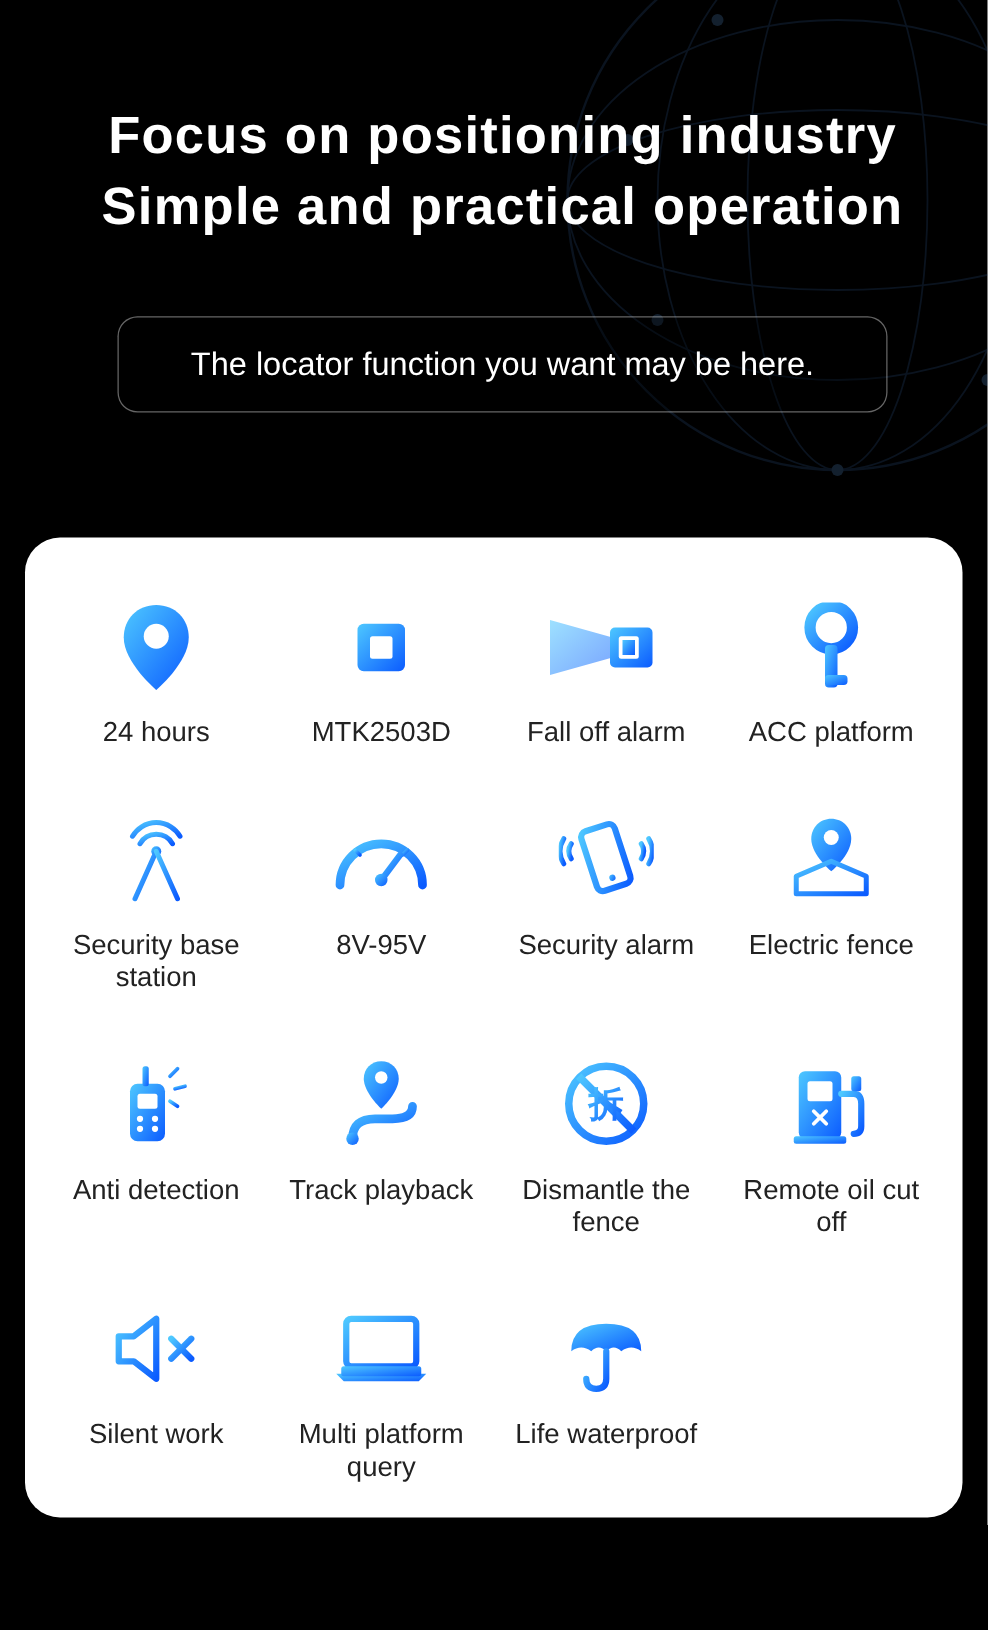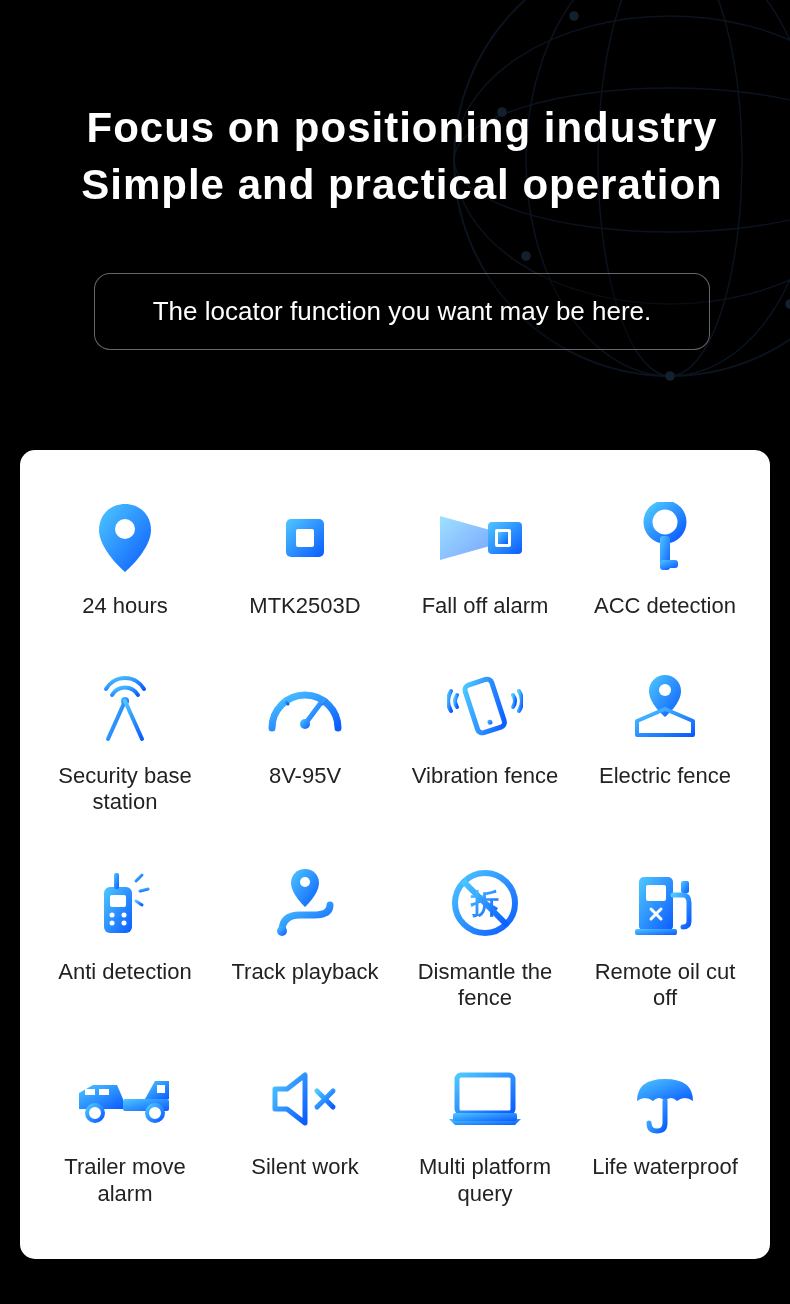--- a/index.html
+++ b/index.html
@@ -6,21 +6,21 @@
   body {
     width: 790px;
     height: 1304px;
     background: #000;
     font-family: -apple-system, BlinkMacSystemFont, "Segoe UI", Arial, sans-serif;
     overflow: hidden;
     position: relative;
   }
   .hero {
     position: relative;
-    padding: 100px 30px 50px 30px;
+    padding: 80px 30px 50px 30px;
     text-align: center;
     z-index: 2;
     margin-left: 14px;
   }
   .globe-bg {
     position: absolute;
     top: -80px;
     right: -120px;
     width: 480px;
     height: 480px;
@@ -46,22 +46,22 @@
     color: #fff;
     font-size: 26px;
     font-weight: 300;
     text-align: center;
     z-index: 2;
     background: rgba(0,0,0,0.3);
   }
   .card {
     background: #fff;
     margin: 50px 20px 0 20px;
-    border-radius: 15px;
-    padding: 50px 20px 52px 20px;
+    border-radius: 28px;
+    padding: 50px 20px 27px 20px;
   }
   .grid {
     display: grid;
     grid-template-columns: repeat(4, 1fr);
     gap: 50px 10px;
   }
   .cell {
     display: flex;
     flex-direction: column;
     align-items: center;
@@ -182,21 +182,21 @@
     </div>
 
     <div class="cell">
       <div class="icon-wrap">
         <svg width="54" height="72" viewBox="0 0 54 72">
           <circle cx="27" cy="20" r="17" fill="none" stroke="url(#bluegrad)" stroke-width="9"></circle>
           <rect x="22" y="34" width="10" height="34" rx="3" fill="url(#bluegrad)"></rect>
           <rect x="22" y="58" width="18" height="8" rx="3" fill="url(#bluegrad)"></rect>
         </svg>
       </div>
-      <div class="cell-label">ACC detection</div>
+      <div class="cell-label">ACC platform</div>
     </div>
 
     <div class="cell">
       <div class="icon-wrap">
         <svg width="62" height="72" viewBox="0 0 62 72">
           <g fill="none" stroke="url(#bluegrad)" stroke-width="4" stroke-linecap="round">
             <path d="M12 18 A22 22 0 0 1 50 18"></path>
             <path d="M18 24 A15 15 0 0 1 44 24"></path>
           </g>
           <circle cx="31" cy="30" r="4" fill="url(#bluegrad)"></circle>
@@ -235,21 +235,21 @@
             <circle cx="38" cy="52" r="2.5" fill="url(#bluegrad)"></circle>
           </g>
           <g stroke="url(#bluegrad)" stroke-width="4" stroke-linecap="round" fill="none">
             <path d="M10 24 Q6 30 10 36"></path>
               <path d="M4 20 Q-2 30 4 40"></path>
             <path d="M66 24 Q70 30 66 36"></path>
               <path d="M72 20 Q78 30 72 40"></path>
           </g>
         </svg>
       </div>
-      <div class="cell-label">Vibration fence</div>
+      <div class="cell-label">Security alarm</div>
     </div>
 
     <div class="cell">
       <div class="icon-wrap">
         <svg width="72" height="72" viewBox="0 0 72 72">
           <path d="M36 4 C27 4 20 11 20 20 C20 33 36 46 36 46 C36 46 52 33 52 20 C52 11 45 4 36 4 Z" fill="url(#bluegrad)"></path>
           <circle cx="36" cy="19" r="6" fill="#fff"></circle>
           <path d="M8 50 L36 38 L64 50 L64 64 L8 64 Z" fill="none" stroke="url(#bluegrad)" stroke-width="4" stroke-linejoin="round"></path>
           <line x1="8" y1="50" x2="64" y2="50" stroke="url(#bluegrad)" stroke-width="3"></line>
         </svg>
@@ -310,35 +310,20 @@
           <rect x="52" y="14" width="8" height="12" rx="2" fill="url(#bluegrad)"></rect>
           <g stroke="#fff" stroke-width="3" stroke-linecap="round">
             <line x1="22" y1="42" x2="32" y2="52"></line>
               <line x1="32" y1="42" x2="22" y2="52"></line>
           </g>
         </svg>
       </div>
       <div class="cell-label">Remote oil cut off</div>
     </div>
 
-    <div class="cell">
-      <div class="icon-wrap">
-        <svg width="100" height="56" viewBox="0 0 100 56">
-          <path d="M4 38 L4 22 L18 14 L42 14 L48 28 L48 38 Z" fill="url(#bluegrad)"></path>
-          <rect x="48" y="28" width="46" height="12" rx="2" fill="url(#bluegrad)"></rect>
-          <path d="M70 28 L80 10 L94 10 L94 28" fill="url(#bluegrad)"></path>
-          <rect x="82" y="14" width="8" height="8" fill="#fff"></rect>
-          <circle cx="20" cy="42" r="8" fill="#fff" stroke="url(#bluegrad)" stroke-width="4"></circle>
-          <circle cx="80" cy="42" r="8" fill="#fff" stroke="url(#bluegrad)" stroke-width="4"></circle>
-          <rect x="10" y="18" width="10" height="6" fill="#fff"></rect>
-          <rect x="24" y="18" width="10" height="6" fill="#fff"></rect>
-        </svg>
-      </div>
-      <div class="cell-label">Trailer move alarm</div>
-    </div>
 
     <div class="cell">
       <div class="icon-wrap">
         <svg width="72" height="60" viewBox="0 0 72 60">
           <path d="M6 20 L18 20 L36 6 L36 54 L18 40 L6 40 Z" fill="none" stroke="url(#bluegrad)" stroke-width="5" stroke-linejoin="round"></path>
           <g stroke="url(#bluegrad)" stroke-width="5" stroke-linecap="round">
             <line x1="48" y1="22" x2="64" y2="38"></line>
               <line x1="64" y1="22" x2="48" y2="38"></line>
           </g>
         </svg>

